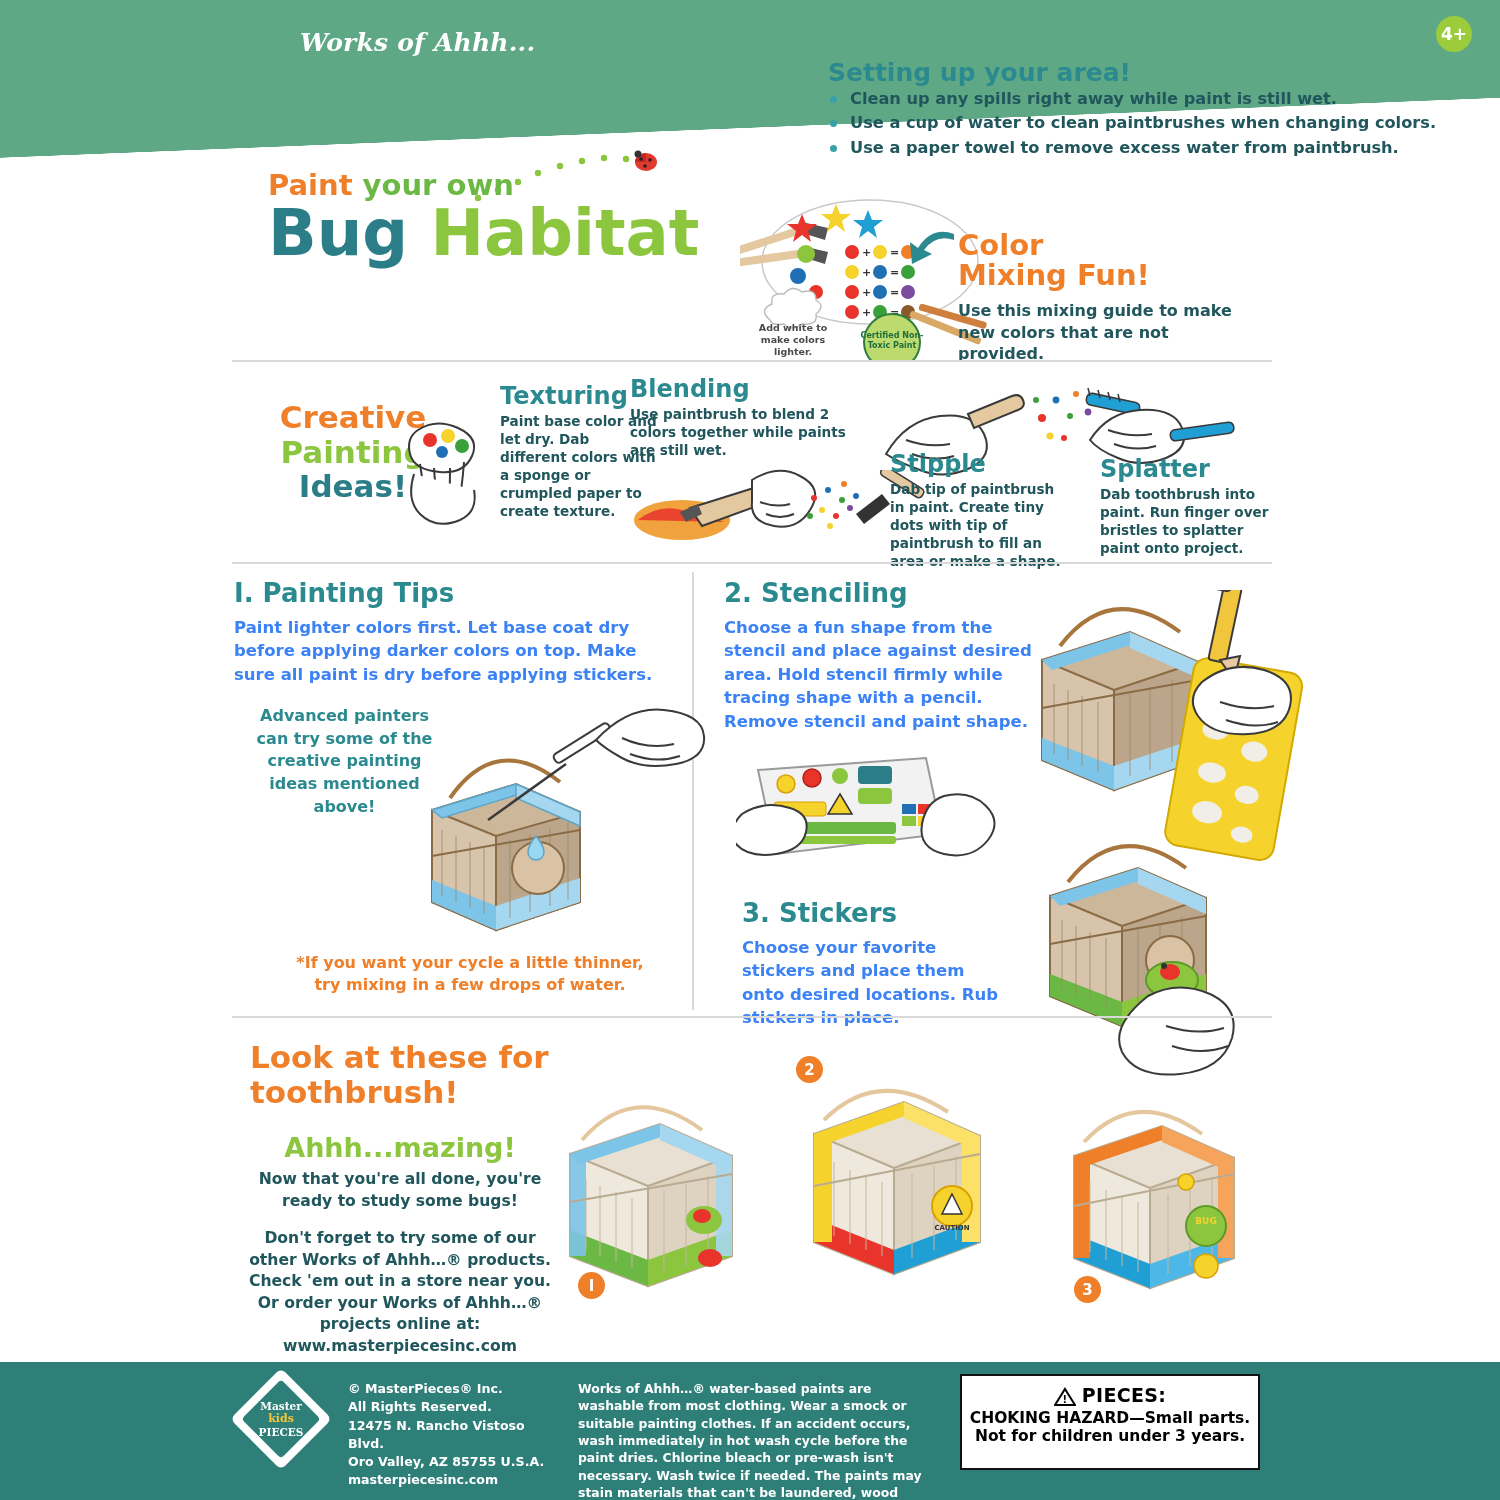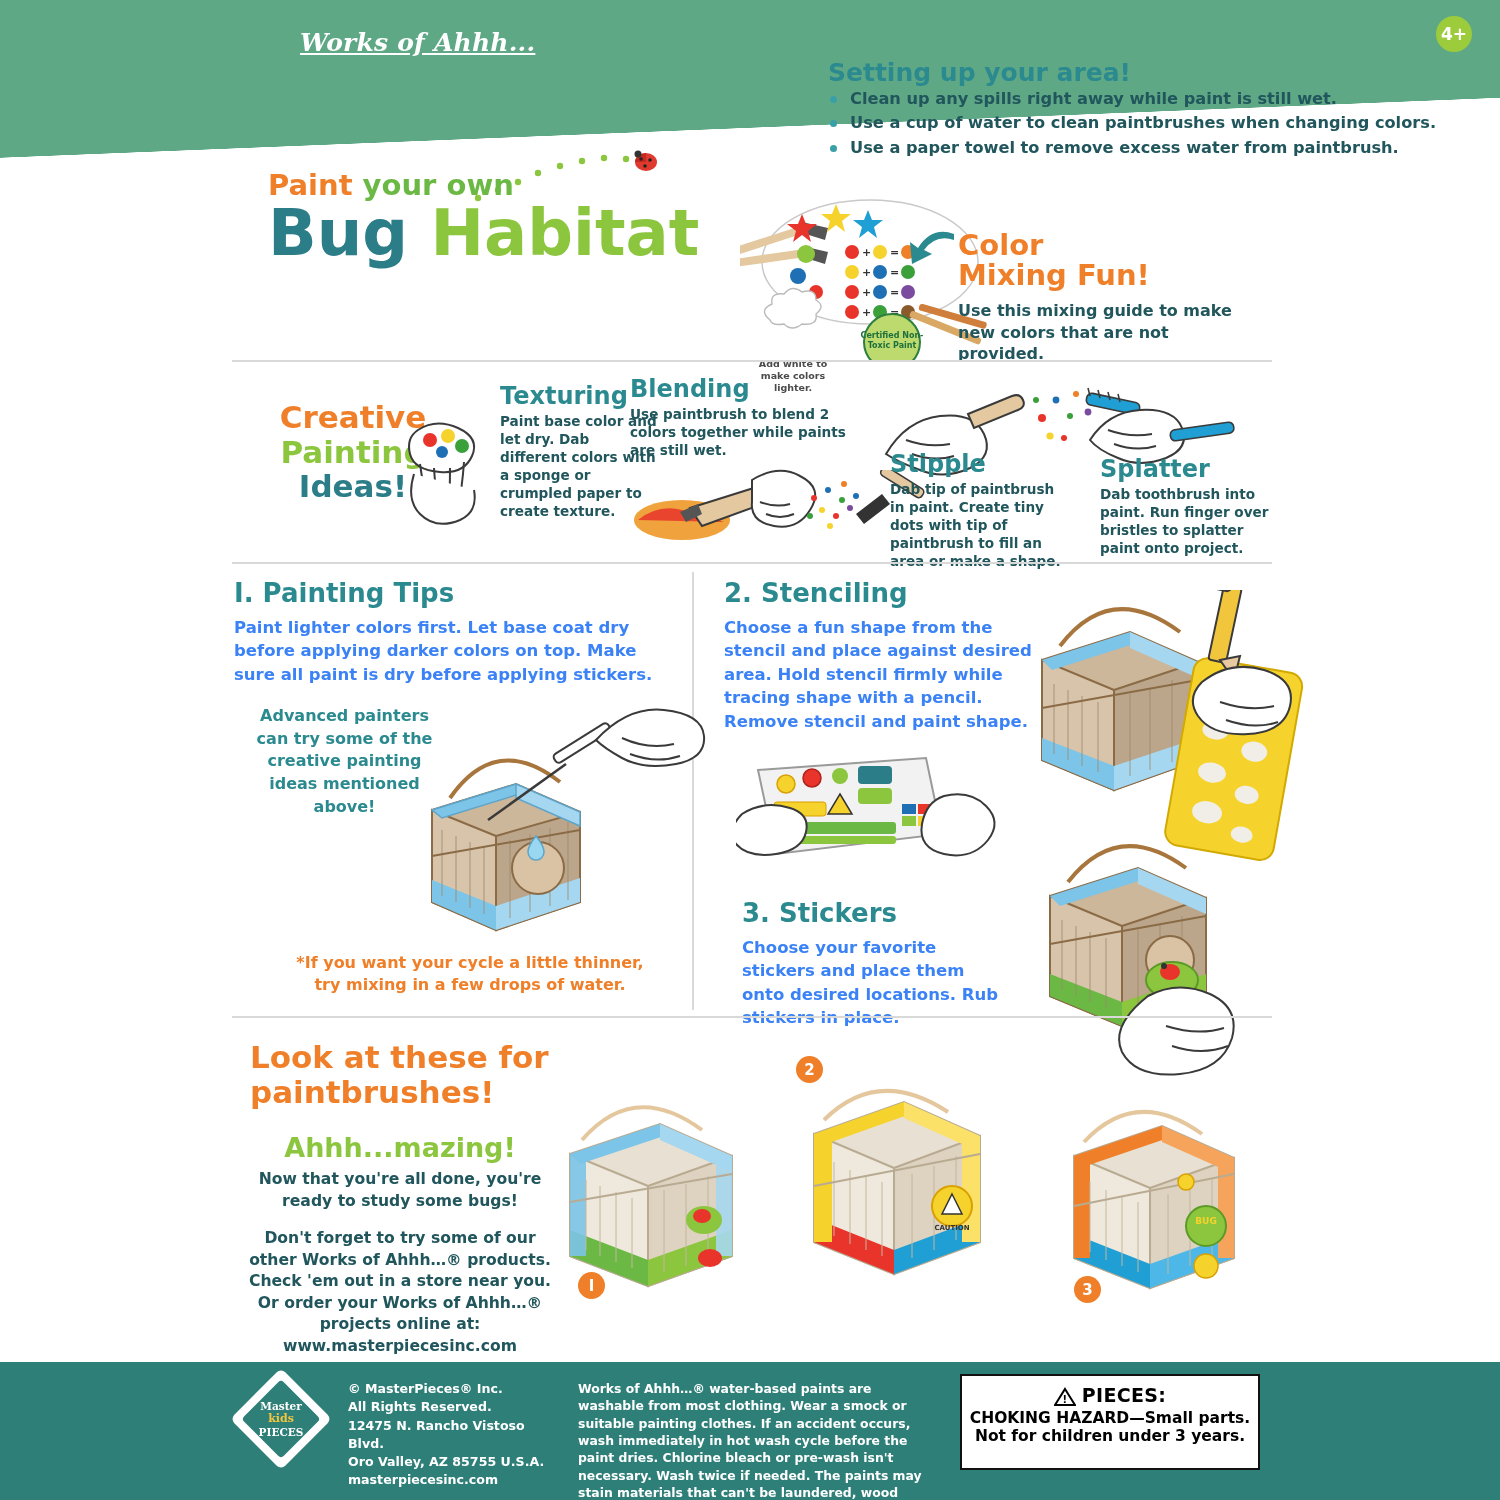--- a/index.html
+++ b/index.html
@@ -17,21 +17,21 @@
     position: absolute; top: 0; left: 0; width: 1500px; height: 100px;
     background: #5fa886;
   }
   .top-band::after {
     content: ""; position: absolute; left: 0; bottom: -58px; width: 1500px; height: 60px;
     background: linear-gradient(to bottom right, #5fa886 49.6%, #ffffff 50%);
   }
   .brand-logo {
     position: absolute; left: 300px; top: 28px;
     color: #ffffff; font-family: "DejaVu Serif", serif; font-style: italic;
-    font-weight: bold; font-size: 25px; letter-spacing: .2px; text-decoration: underline;
+    font-weight: bold; font-size: 25px; letter-spacing: .2px;
   }
   .age-badge {
     position: absolute; right: 28px; top: 16px;
     width: 36px; height: 36px; border-radius: 50%;
     background: #9ccb3b; color: #ffffff;
     font-size: 17px; font-weight: bold; display: flex;
     align-items: center; justify-content: center;
   }
 
   
@@ -66,21 +66,21 @@
   .mixing { position: absolute; left: 740px; top: 192px; width: 520px; }
   .mix-head { position: absolute; left: 218px; top: 36px; }
   .mix-head .c1 { color: #ef7f28; font-size: 29px; font-weight: bold; display:block; }
   .mix-head .c2 { color: #ef7f28; font-size: 29px; font-weight: bold; display:block; margin-top: -4px;}
   .mix-sub {
     position: absolute; left: 218px; top: 108px; width: 300px;
     color: #20565c; font-size: 16px; font-weight: bold; line-height: 1.35;
   }
   .mix-note {
     position: absolute; left: 12px; top: 130px; width: 82px;
-    color: #4a4a4a; font-size: 9.5px; text-align: center; line-height: 1.25; font-weight: bold; margin-top: 36px;
+    color: #4a4a4a; font-size: 9.5px; text-align: center; line-height: 1.25; font-weight: bold;
   }
   .nontoxic {
     position: absolute; left: 118px; top: 120px; width: 68px; height: 58px;
     color: #1d6f3c; font-size: 8px; font-weight: bold; text-align:center;
     display:flex; align-items:center; justify-content:center; line-height:1.25;
   }
 
   .hr { position: absolute; left: 232px; width: 1040px; height: 2px; background: #d9d9d9; }
 
   
@@ -540,21 +540,21 @@
     <circle cx="144" cy="136" r="3" fill="#333"></circle>
 
     <path d="M128 166 q30 -16 62 -2 q30 14 22 44 q-10 32 -52 36 q-44 4 -58 -22 q-12 -26 26 -56z" fill="#fff" stroke="#3a3a3a" stroke-width="2"></path>
     <path d="M146 196 q32 10 58 2 M152 216 q30 10 56 0" fill="none" stroke="#3a3a3a" stroke-width="2"></path>
   </svg>
 
   <div class="hr" style="top:1016px;"></div>
 
   <div class="insp-title">
     <span>Look at these for</span>
-    <span>paintbrushes!</span>
+    <span>toothbrush!</span>
   </div>
 
   <div class="ahhh">
     <h3>Ahhh...mazing!</h3>
     <p>Now that you're all done, you're ready to study some bugs!</p>
     <p class="second">Don't forget to try some of our other Works of Ahhh…® products. Check 'em out in a store near you. Or order your Works of Ahhh…® projects online at: www.masterpiecesinc.com</p>
   </div>
 
   <div class="num-badge" style="left:578px;top:1272px;">I</div>
   <div class="num-badge" style="left:796px;top:1056px;">2</div>

